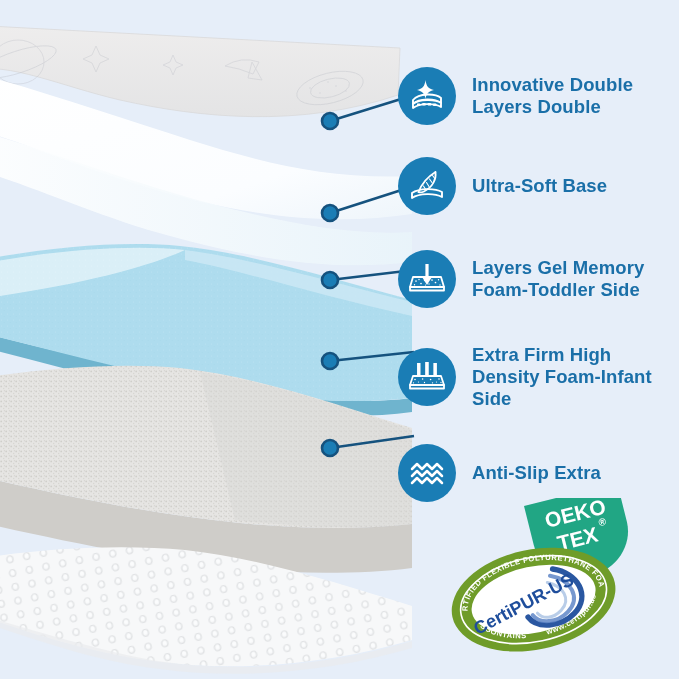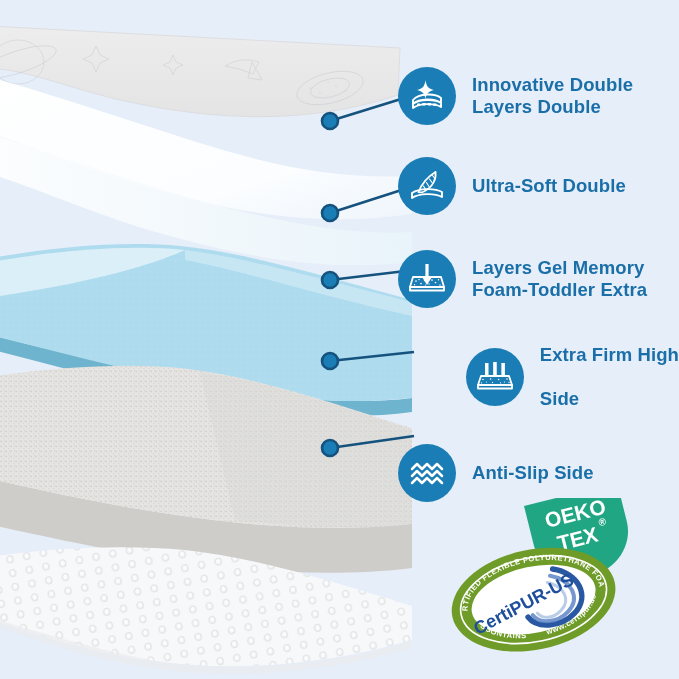--- a/index.html
+++ b/index.html
@@ -36,21 +36,21 @@
     color:#1a6fa8;
     font-size:18.5px;
     font-weight:bold;
     line-height:1.19;
     letter-spacing:.1px;
     max-width:205px;
   }
   .f0{height:80px;}
   .f1{height:80px;}
   .f2{height:85px;}
-  .f3{height:92px;justify-content:flex-end;}
+  .f3{height:92px;}
   .f4{height:80px;}
 
   
   .connectors{position:absolute;left:0;top:0;width:679px;height:679px;pointer-events:none;}
 
   
   .certs{position:absolute;left:420px;top:498px;width:259px;height:181px;}
   .certs svg{display:block;}
 </style>
 </head>
@@ -232,21 +232,21 @@
             <path d="M28.5 6 C29.5 13, 26 21, 17 25.5 C15 26.4, 13 26.8, 11.5 26"></path>
           </g>
           <g stroke="#ffffff" stroke-width="1.1" stroke-linecap="round">
             <path d="M25.5 9.5 L27.8 12.5"></path>
             <path d="M22.5 13 L25 16.5"></path>
             <path d="M19.5 16.5 L22 20.5"></path>
             <path d="M16.5 20 L19 24"></path>
           </g>
         </svg>
       </div>
-      <div class="ftext">Ultra-Soft Double</div>
+      <div class="ftext">Ultra-Soft Base</div>
     </div>
 
     <div class="feature f2">
       <div class="badge">
         <svg width="40" height="40" viewBox="0 0 40 40">
           <path d="M6 18 L34 18 L37 28 L3 28 Z" fill="#1a7db5" stroke="#ffffff" stroke-width="1.8" stroke-linejoin="round"></path>
           <path d="M3 28 L37 28 L37 31.5 L3 31.5 Z" fill="#1a7db5" stroke="#ffffff" stroke-width="1.8" stroke-linejoin="round"></path>
           <g fill="#ffffff">
             <circle cx="9" cy="22" r="0.85"></circle>
               <circle cx="14" cy="24.5" r="0.85"></circle>
@@ -261,21 +261,21 @@
             <circle cx="18.5" cy="26" r="0.6"></circle>
           </g>
           <g fill="#ffffff">
             <rect x="18.4" y="5" width="3.2" height="15"></rect>
             <path d="M15.4 18.5 L24.6 18.5 L20 26 Z"></path>
           </g>
         </svg>
       </div>
       <div class="ftext">
         <span>Layers Gel Memory</span><br>
-        <span>Foam-Toddler Extra</span>
+        <span>Foam-Toddler Side</span>
       </div>
     </div>
 
     <div class="feature f3">
       <div class="badge">
         <svg width="40" height="40" viewBox="0 0 40 40">
           <g fill="#ffffff">
             <rect x="10.2" y="6" width="3.1" height="18"></rect>
             <rect x="18.4" y="5" width="3.1" height="19"></rect>
             <rect x="26.6" y="6" width="3.1" height="18"></rect>
@@ -296,36 +296,36 @@
           </g>
           <g fill="#ffffff">
             <rect x="10.2" y="6" width="3.1" height="14"></rect>
             <rect x="18.4" y="5" width="3.1" height="15"></rect>
             <rect x="26.6" y="6" width="3.1" height="14"></rect>
           </g>
         </svg>
       </div>
       <div class="ftext">
         <span>Extra Firm High</span><br>
-        <br>
+        <span>Density Foam-Infant</span><br>
         <span>Side</span>
       </div>
     </div>
 
     <div class="feature f4">
       <div class="badge">
         <svg width="40" height="40" viewBox="0 0 40 40">
           <g stroke="#ffffff" stroke-width="2.5" fill="none" stroke-linecap="round" stroke-linejoin="round">
             <polyline points="5,16 10,11 15,16 20,11 25,16 30,11 35,16"></polyline>
             <polyline points="5,23 10,18 15,23 20,18 25,23 30,18 35,23"></polyline>
             <polyline points="5,30 10,25 15,30 20,25 25,30 30,25 35,30"></polyline>
           </g>
         </svg>
       </div>
-      <div class="ftext">Anti-Slip Side</div>
+      <div class="ftext">Anti-Slip Extra</div>
     </div>
   </div>
 
   <div class="certs">
     <svg width="259" height="181" viewBox="0 0 259 181">
 
       <g transform="translate(104,8) rotate(-14)">
         <path d="M0 0 L96 0 L96 40 A48 44 0 0 1 0 40 Z" fill="#21a684"></path>
         <text x="48" y="27" fill="#ffffff" font-family="'Liberation Sans',sans-serif" font-size="21" font-weight="bold" text-anchor="middle">OEKO</text>
         <text x="44" y="52" fill="#ffffff" font-family="'Liberation Sans',sans-serif" font-size="21" font-weight="bold" text-anchor="middle">TEX</text>

